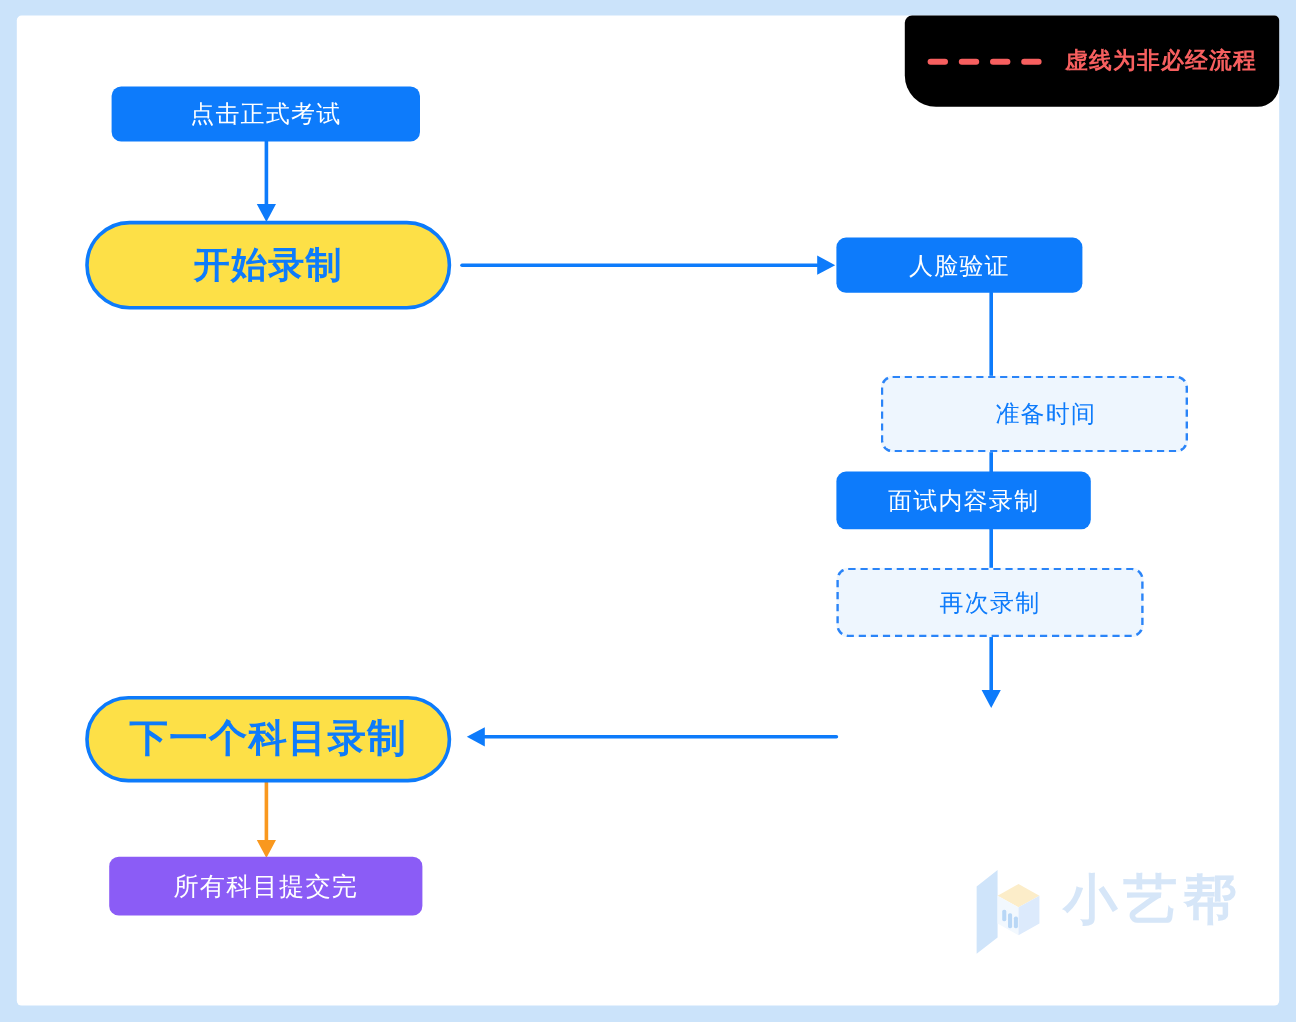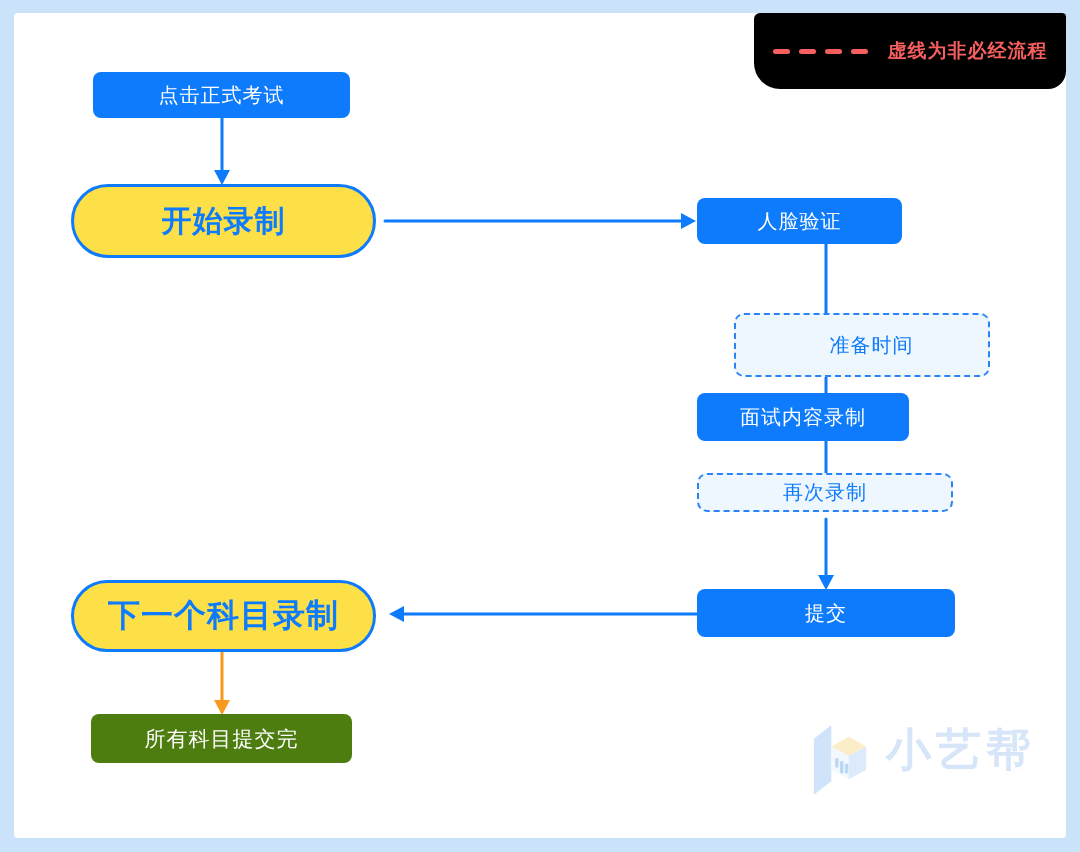--- a/index.html
+++ b/index.html
@@ -45,29 +45,29 @@
     background: #fde047; color: #0d7bfb;
     border: 3px solid #0d7bfb; border-radius: 40px;
     font-weight: 700;
   }
   .node.dashed {
     background: #eef6fe; color: #0d7bfb;
     border: 2px dashed #2a84f8; border-radius: 10px;
     font-size: 20px; font-weight: 500;
   }
   .node.orange {
-    background: #4d7c0f; color: #ffffff;
+    background: #8b5cf6; color: #ffffff;
     border-radius: 8px; font-size: 21px; font-weight: 500;
   }
   #node-click-formal-exam   { left: 79px;  top: 59px;  width: 257px; height: 46px; }
   #node-start-recording     { left: 57px;  top: 171px; width: 305px; height: 74px; font-size: 30px; }
   #node-face-verification   { left: 683px; top: 185px; width: 205px; height: 46px; }
   #node-preparation-time    { left: 720px; top: 300px; width: 256px; height: 64px; padding-left: 19px; }
   #node-interview-recording { left: 683px; top: 380px; width: 212px; height: 48px; }
-  #node-re-recording        { left: 683px; top: 460px; width: 256px; height: 39px; }
+  #node-re-recording        { left: 683px; top: 460px; width: 256px; height: 58px; }
   #node-submit              { left: 683px; top: 576px; width: 258px; height: 48px; }
   #node-next-subject        { left: 57px;  top: 567px; width: 305px; height: 72px; font-size: 32px; }
   #node-all-submitted       { left: 77px;  top: 701px; width: 261px; height: 49px; }
   
   .edges {
     position: absolute; left: 0; top: 0;
     width: 1052px; height: 825px;
     pointer-events: none;
   }
   .edges line { stroke-width: 3px; stroke-linecap: round; }
@@ -141,23 +141,20 @@
     </div>
 
     <div class="node solid" id="node-interview-recording">
       <span>面试内容录制</span>
     </div>
 
     <div class="node dashed" id="node-re-recording">
       <span>再次录制</span>
     </div>
 
-    <div class="node solid" id="node-submit">
-      <span>提交</span>
-    </div>
 
     <div class="node pill" id="node-next-subject">
       <span>下一个科目录制</span>
     </div>
 
     <div class="node orange" id="node-all-submitted">
       <span>所有科目提交完</span>
     </div>
 
     <div class="watermark">

